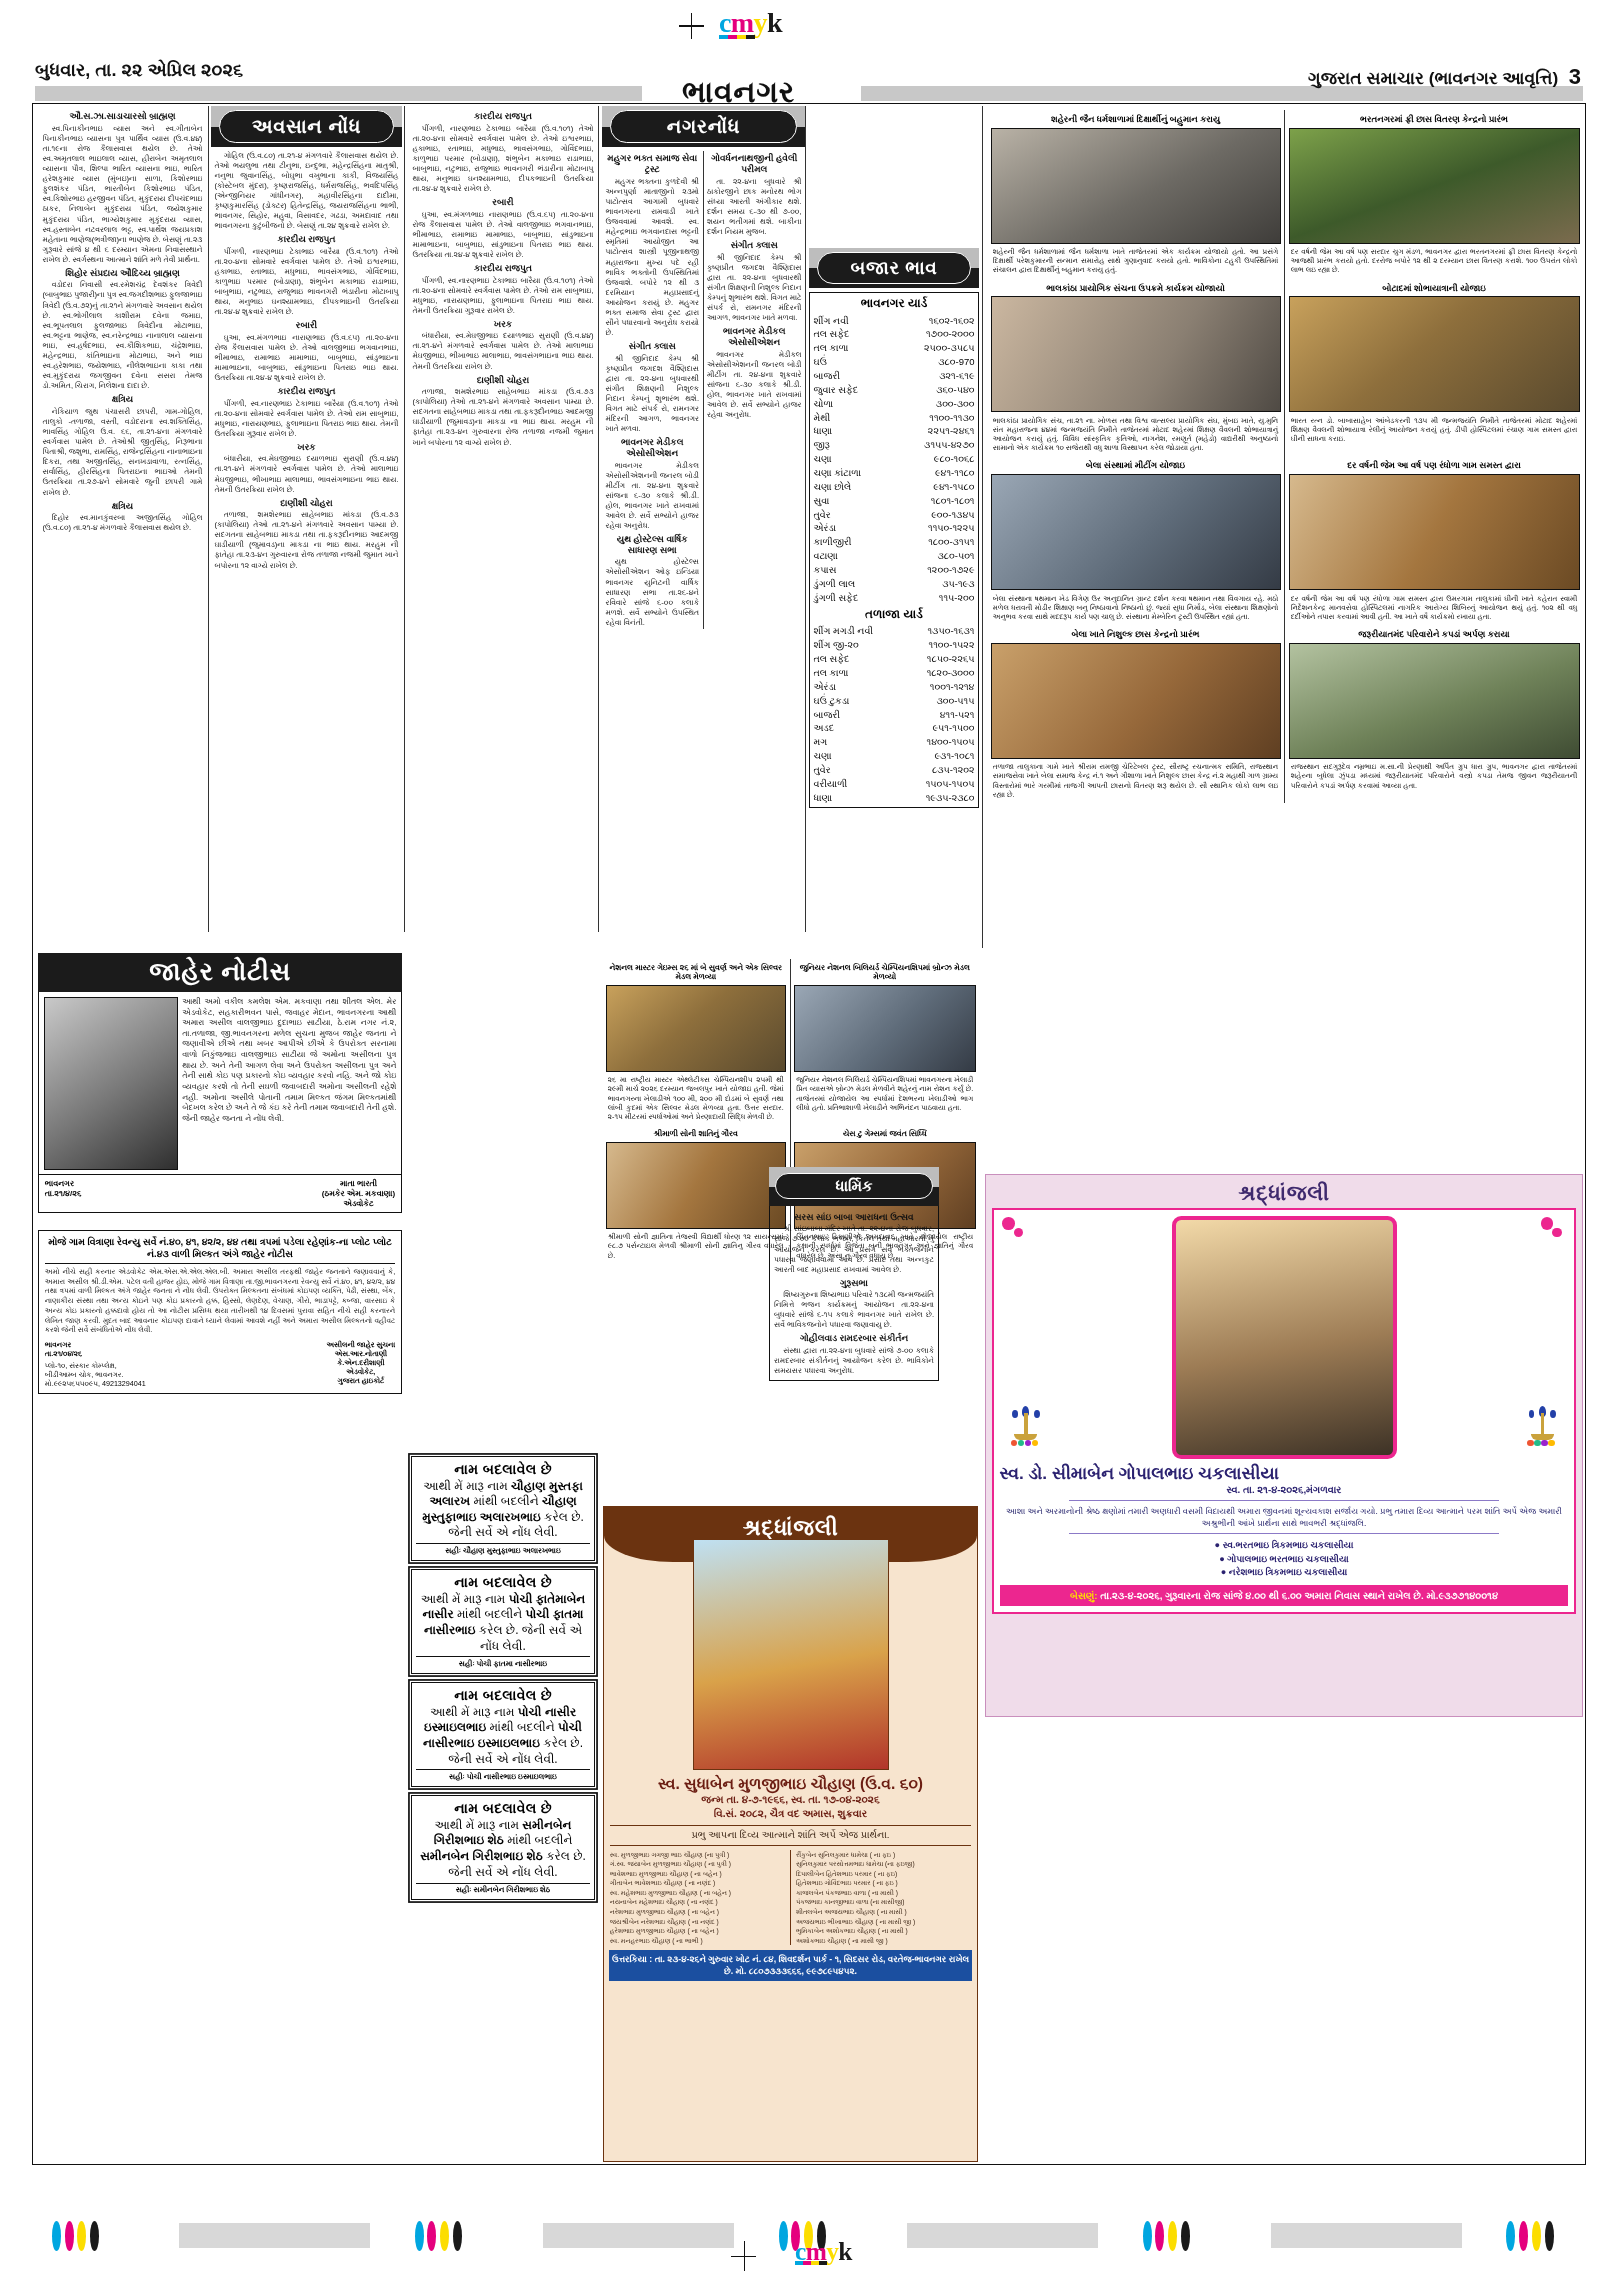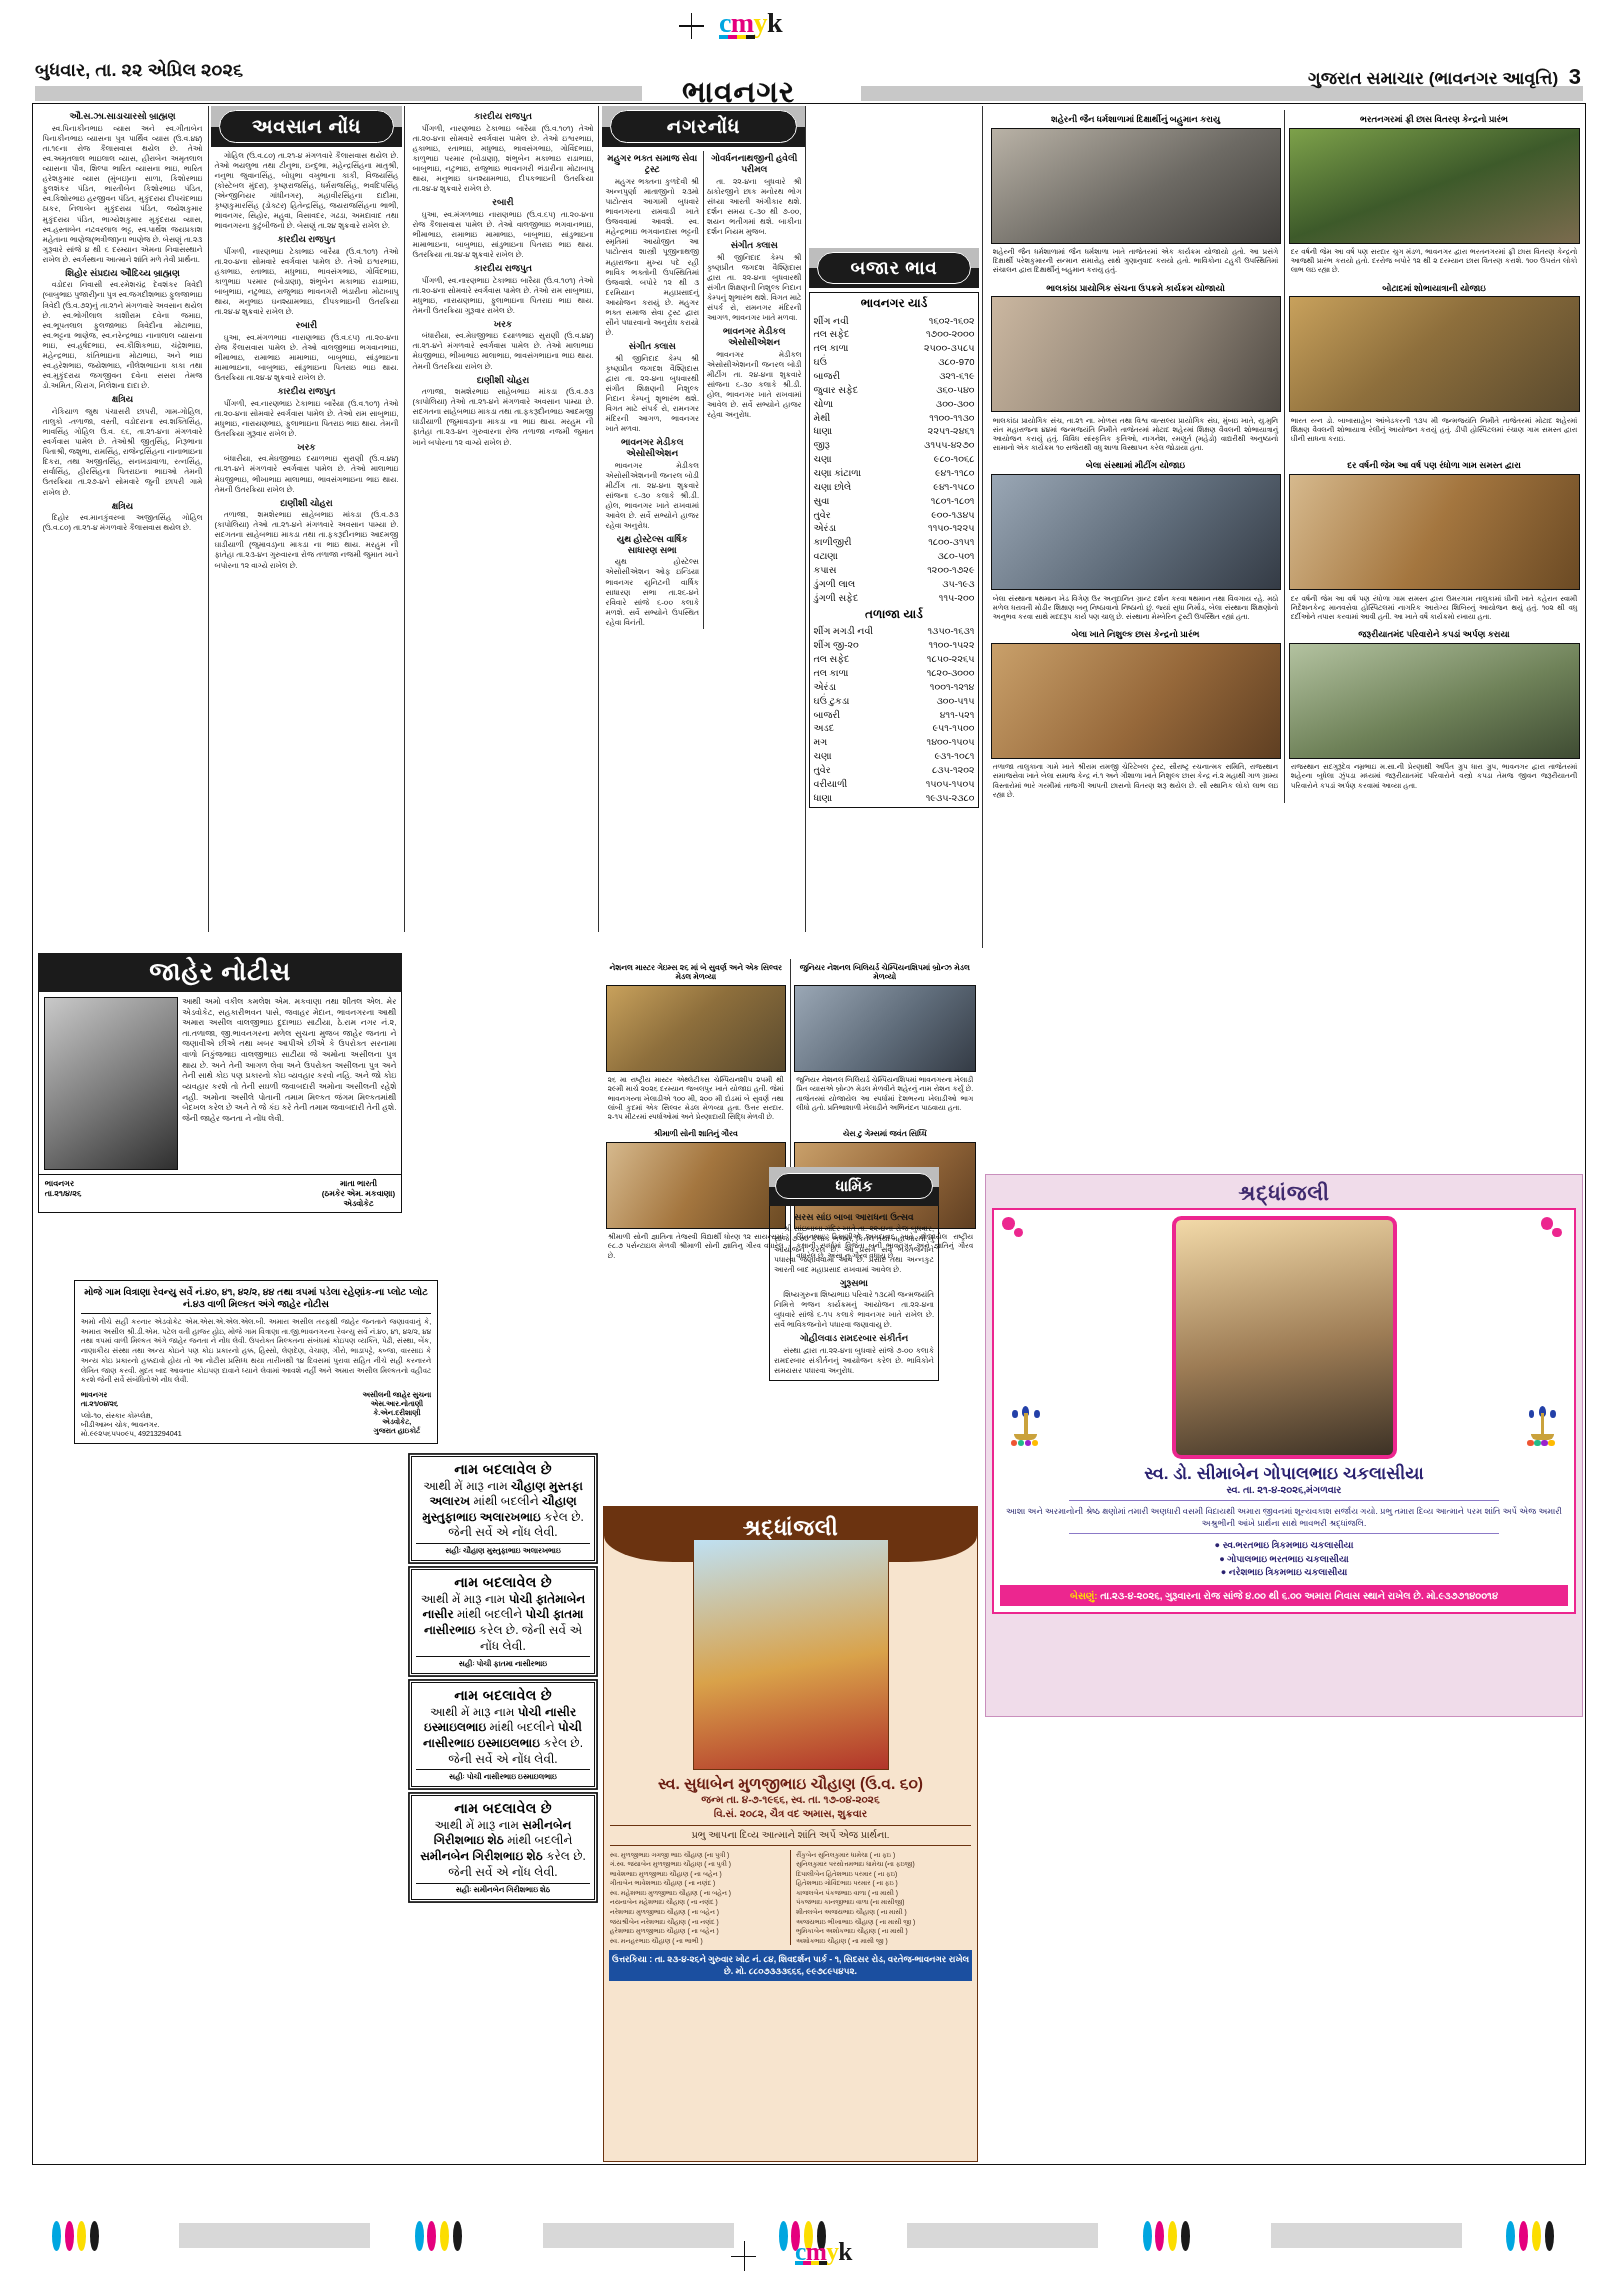--- a/index.html
+++ b/index.html
@@ -90,21 +90,21 @@
   .sj-flower::before { width:12.7px;height:12.7px; left:2.3px; top:2.3px; }
   .sj-flower::after { width:9.2px;height:9.2px; left:14px; top:12.7px; }
   .lamp { position:absolute; width:32px; height:40px; }
   .lamp .stem { position:absolute; left:14.4px; top:7px; width:3.5px; height:23px; background:#caa23c; }
   .lamp .bowl { position:absolute; left:4.6px; top:28px; width:23px; height:5.8px; background:#caa23c; border-radius:0 0 5.8px 5.8px;}
   .lamp .fl { position:absolute; left:12.7px; top:0; width:7px; height:10.4px; background:#2340a8; border-radius:50% 50% 50% 50%/60% 60% 40% 40%; }
   .lamp .fl2 { position:absolute; left:2.3px; top:3.5px; width:5.8px; height:8px; background:#2340a8; border-radius:50%;}
   .lamp .fl3 { position:absolute; left:24px; top:3.5px; width:5.8px; height:8px; background:#2340a8; border-radius:50%;}
   .lamp .petal { position:absolute; bottom:0; width:6.4px; height:6.4px; border-radius:50%; }
 
-  .sj-pink .nm { text-align:center; font-size:17.3px; font-weight:700; color:#2b2270; margin-top:3.5px; }
+  .sj-pink .nm { font-size:17.3px; font-weight:700; color:#2b2270; margin-top:3.5px; }
   .sj-pink .dt { text-align:center; font-size:9.8px; font-weight:700; color:#2b2270; }
   .sj-pink .verse { font-size:8.4px; text-align:center; color:#22206a; line-height:1.4; margin-top:4.6px;}
   .sj-pink .bullets { font-size:9.2px; font-weight:700; color:#2b2270; text-align:center; line-height:1.5; margin-top:4.6px;}
   .sj-pink .besanu { background:#ec268f; color:#fff; font-size:9.8px; font-weight:700; text-align:center;
                      padding:4px 2.3px; line-height:1.35; margin-top:4.6px; }
   .sj-pink .besanu .lbl { color:#fcdd00; }
 
   
   .sj-brown { background:#f7e4ce; border:1.7px solid #6b3310; padding:0 0 5.8px; position:relative; }
   .sj-brown .arch { height:55px; background:#6b3310; position:relative;
@@ -464,21 +464,21 @@
       <div>
         <div>ભાવનગર</div>
         <div>તા.૨૧/૪/૨૬</div>
       </div>
       <div style="text-align:center;white-space:pre-line;">માતા ભારતી
 (ઠમકેર એમ. મકવાણા)
 એડવોકેટ</div>
     </div>
   </div>
 
-  <div class="col" style="left:38px;top:1280px;width:364px;margin-left:36px;">
+  <div class="col" style="left:38px;top:1230px;width:364px;">
     <div style="border:1.7px solid #111;padding:4.6px 5.8px;">
       <div style="text-align:center;font-size:9.5px;font-weight:700;line-height:1.3;border-bottom:1.2px solid #111;padding-bottom:2.9px;">મોજે ગામ વિત્રાણા રેવન્યુ સર્વે નં.૪૦, ૪૧, ૪૨/૨, ૪૪ તથા ત્રપમાં પડેલા રહેણાંક-ના પ્લોટ પ્લોટ નં.૪૩ વાળી મિલ્કત અંગે જાહેર નોટીસ</div>
       <div class="newsbody" style="font-size:7.3px;margin-top:2.9px;">અમો નીચે સહી કરનાર એડવોકેટ એમ.એસ.એ.એલ.એલ.બી. અમારા અસીલ તરફથી જાહેર જનતાને જણાવવાનું કે, અમારા અસીલ શ્રી.ડી.એમ. પટેલ વતી હાજર હોઇ, મોજે ગામ વિત્રાણા તા.જી.ભાવનગરના રેવન્યુ સર્વે નં.૪૦, ૪૧, ૪૨/૨, ૪૪ તથા ત્રપમાં વાળી મિલ્કત અંગે જાહેર જનતા ને નોંધ લેવી. ઉપરોક્ત મિલ્કતના સંબંધમાં કોઇપણ વ્યક્તિ, પેઢી, સંસ્થા, બેંક, નાણાકીય સંસ્થા તથા અન્ય કોઇને પણ કોઇ પ્રકારનો હક્ક, હિસ્સો, લેણદેણ, વેચાણ, ગીરો, ભાડાપટ્ટે, કબ્જા, વારસાઇ કે અન્ય કોઇ પ્રકારનો હક્કદાવો હોય તો આ નોટીસ પ્રસિધ્ધ થયા તારીખથી ૧૪ દિવસમાં પુરાવા સહિત નીચે સહી કરનારને લેખિત જાણ કરવી. મુદત બાદ આવનાર કોઇપણ દાવાને ધ્યાને લેવામાં આવશે નહીં અને અમારા અસીલ મિલ્કતનો વહીવટ કરશે જેની સર્વે સંબંધિતોએ નોંધ લેવી.</div>
       <div style="display:flex;justify-content:space-between;margin-top:4.6px;font-size:7.2px;font-weight:700;">
         <div>
           <div>ભાવનગર</div>
           <div>તા.૨૧/૦૪/૨૬</div>
           <div style="white-space:pre-line;margin-top:3.5px;font-weight:400;">પ્લો-૧૦, સંસ્કાર કોમ્પ્લેક્ષ,
 બીડીઆમ્બ ચોક, ભાવનગર.
 મો.૯૯૨૫૬૫૫૦૯૫, 49213294041</div>

